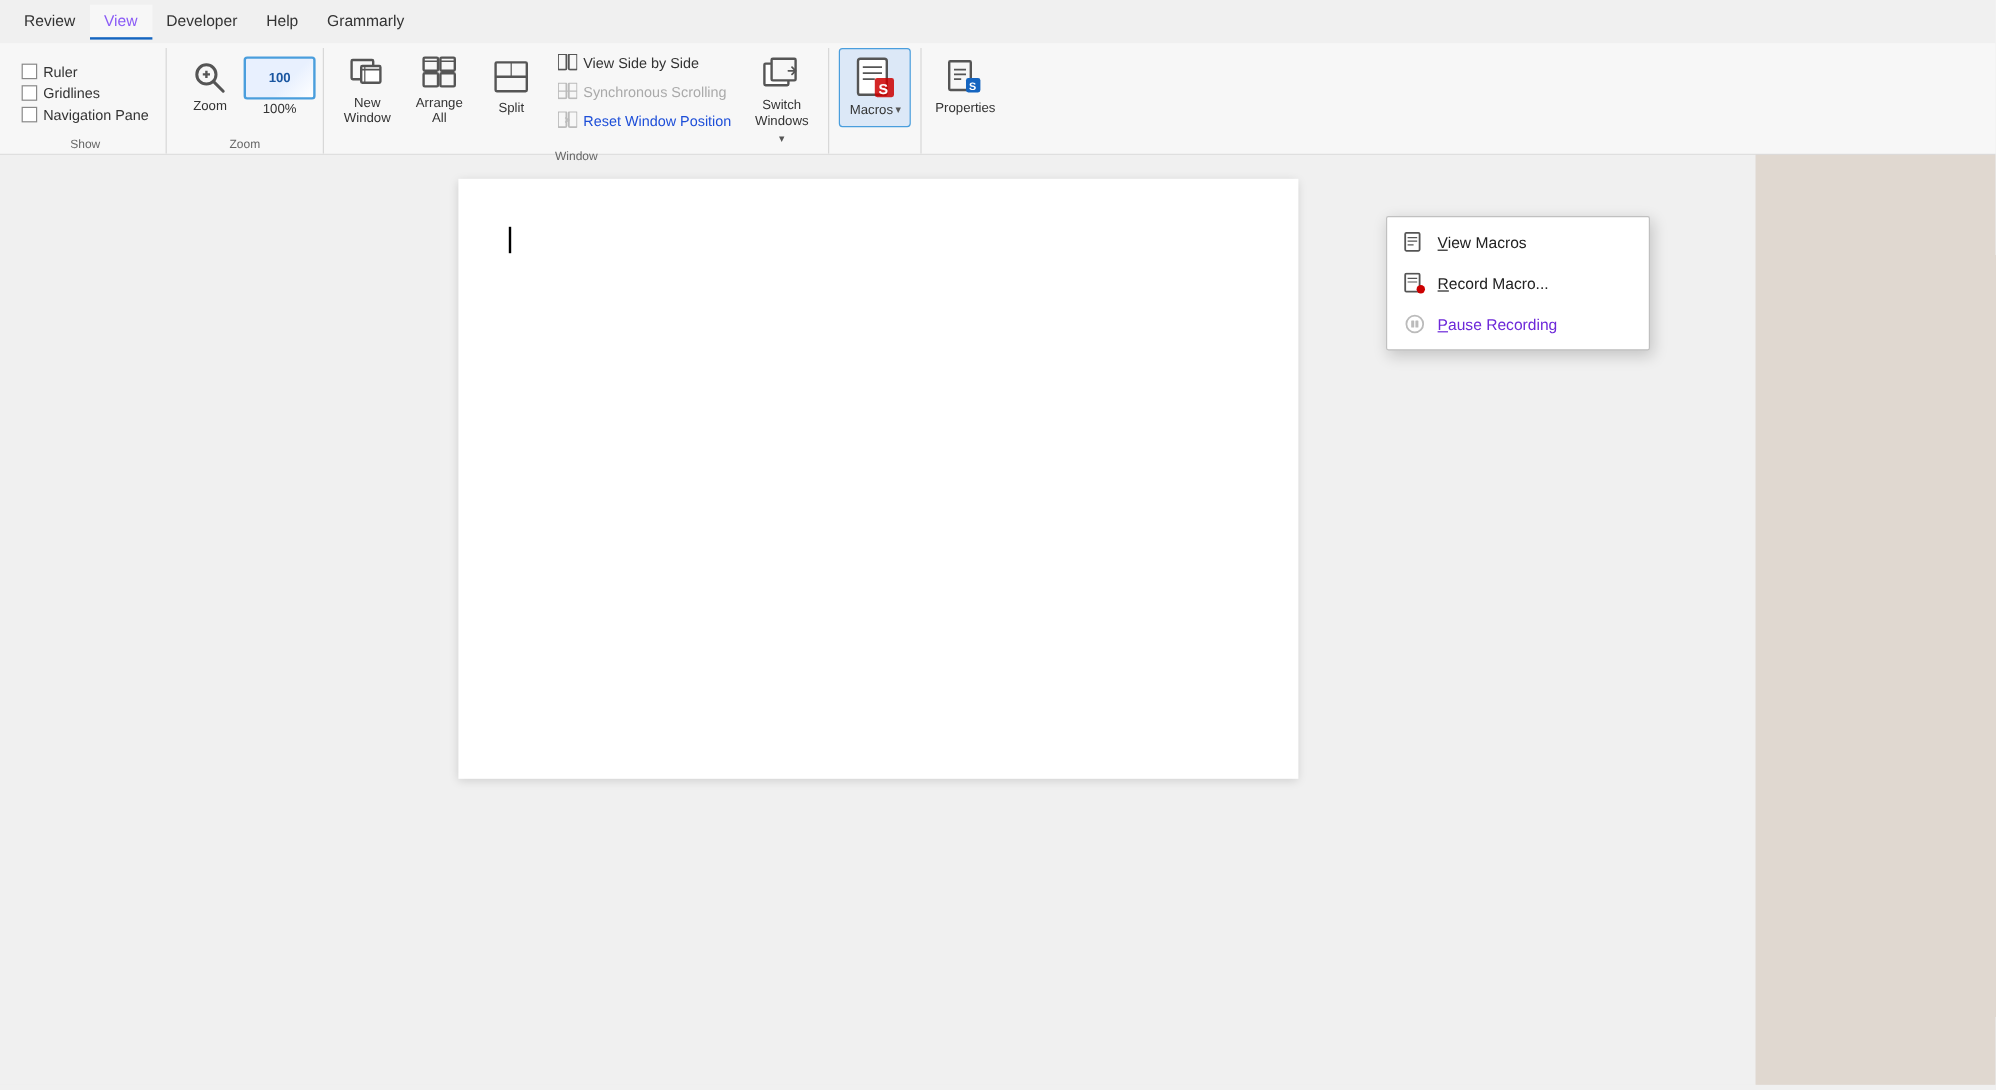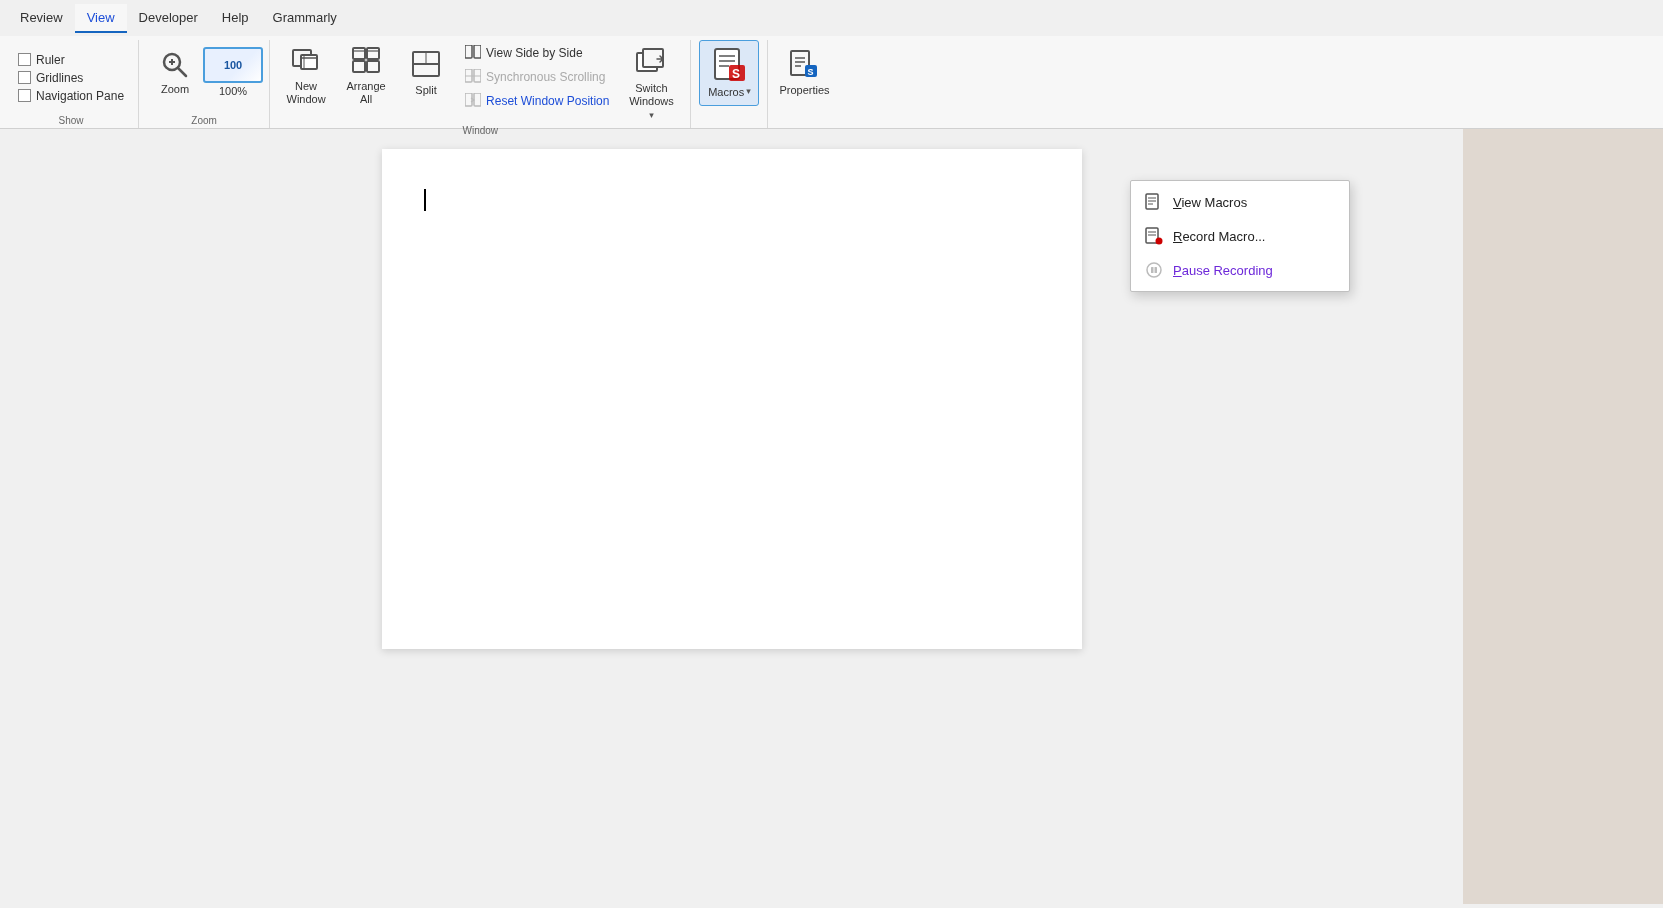--- a/index.html
+++ b/index.html
@@ -32,21 +32,21 @@
       padding: 6px 12px;
       cursor: pointer;
       font-size: 13px;
       color: #333;
       border: none;
       background: transparent;
       border-bottom: 2px solid transparent;
     }
 
     .ribbon-tab.active {
-      color: #1d4ed8;
+      color: #8b5cf6;
       border-bottom: 2px solid #1565c0;
       background: #f7f7f7;
     }
 
     .ribbon-content {
       display: flex;
       align-items: stretch;
       padding: 4px 4px 0 4px;
       height: 92px;
       background: #f7f7f7;
@@ -202,21 +202,21 @@
       display: flex;
       align-items: center;
       justify-content: center;
       flex-shrink: 0;
     }
 
     
     .dropdown-menu {
       position: absolute;
       top: 180px;
-      left: 1130px;
+      left: 1155px;
       background: white;
       border: 1px solid #c0c0c0;
       box-shadow: 2px 4px 12px rgba(0,0,0,0.18);
       border-radius: 2px;
       width: 220px;
       z-index: 100;
       padding: 4px 0;
     }
 
     .dropdown-item {

